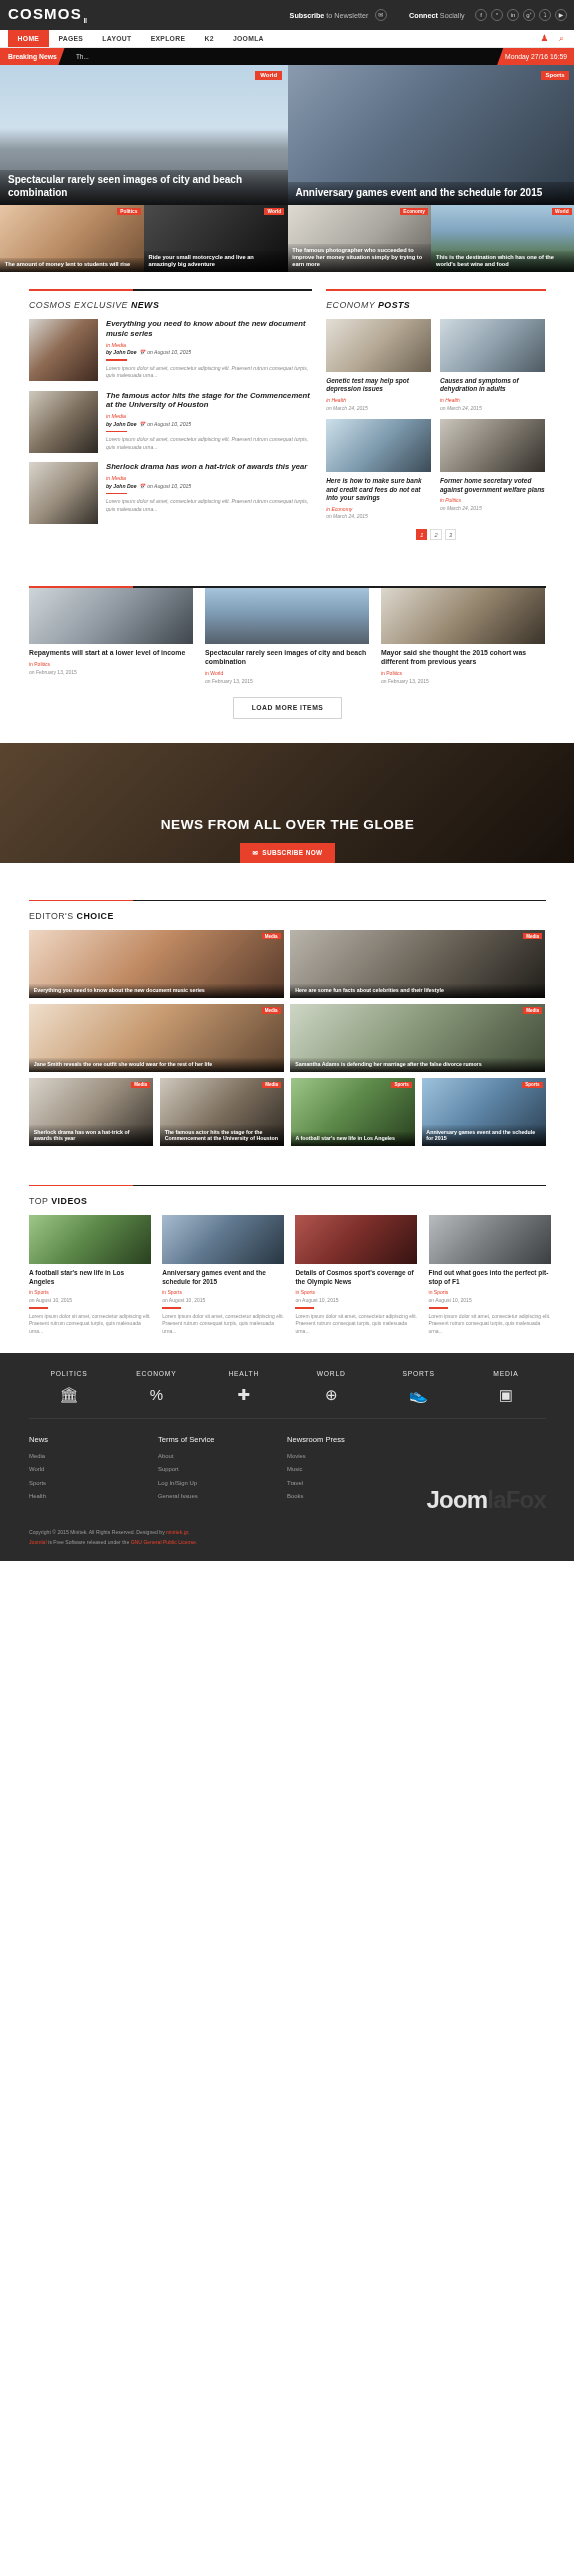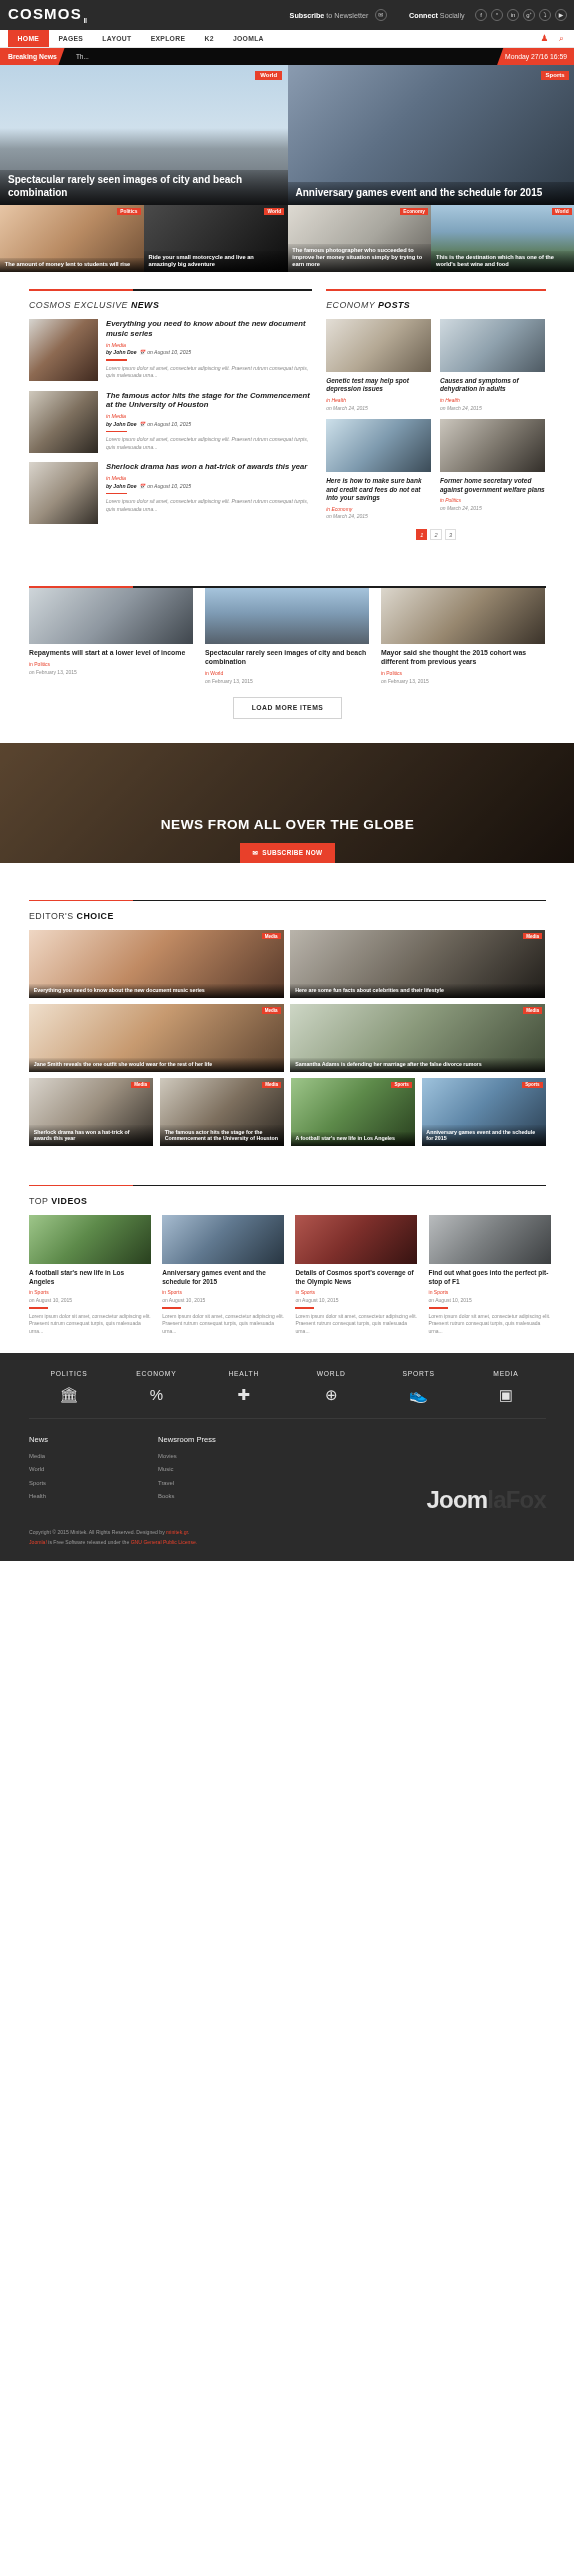--- a/index.html
+++ b/index.html
@@ -503,20 +503,27 @@
 
     <div class="f-cols">
       <div class="f-col">
         <div class="f-h">News</div>
         <div class="f-li">Media</div>
         <div class="f-li">World</div>
         <div class="f-li">Sports</div>
         <div class="f-li">Health</div>
       </div>
       <div class="f-col">
+        <div class="f-h">Terms of Service</div>
+        <div class="f-li">About</div>
+        <div class="f-li">Support</div>
+        <div class="f-li">Log In/Sign Up</div>
+        <div class="f-li">General Issues</div>
+      </div>
+      <div class="f-col">
         <div class="f-h">Newsroom Press</div>
         <div class="f-li">Movies</div>
         <div class="f-li">Music</div>
         <div class="f-li">Travel</div>
         <div class="f-li">Books</div>
       </div>
       <div class="f-watermark">
         <span class="rd">Joom</span><span>la</span><span>Fox</span>
       </div>
     </div>

